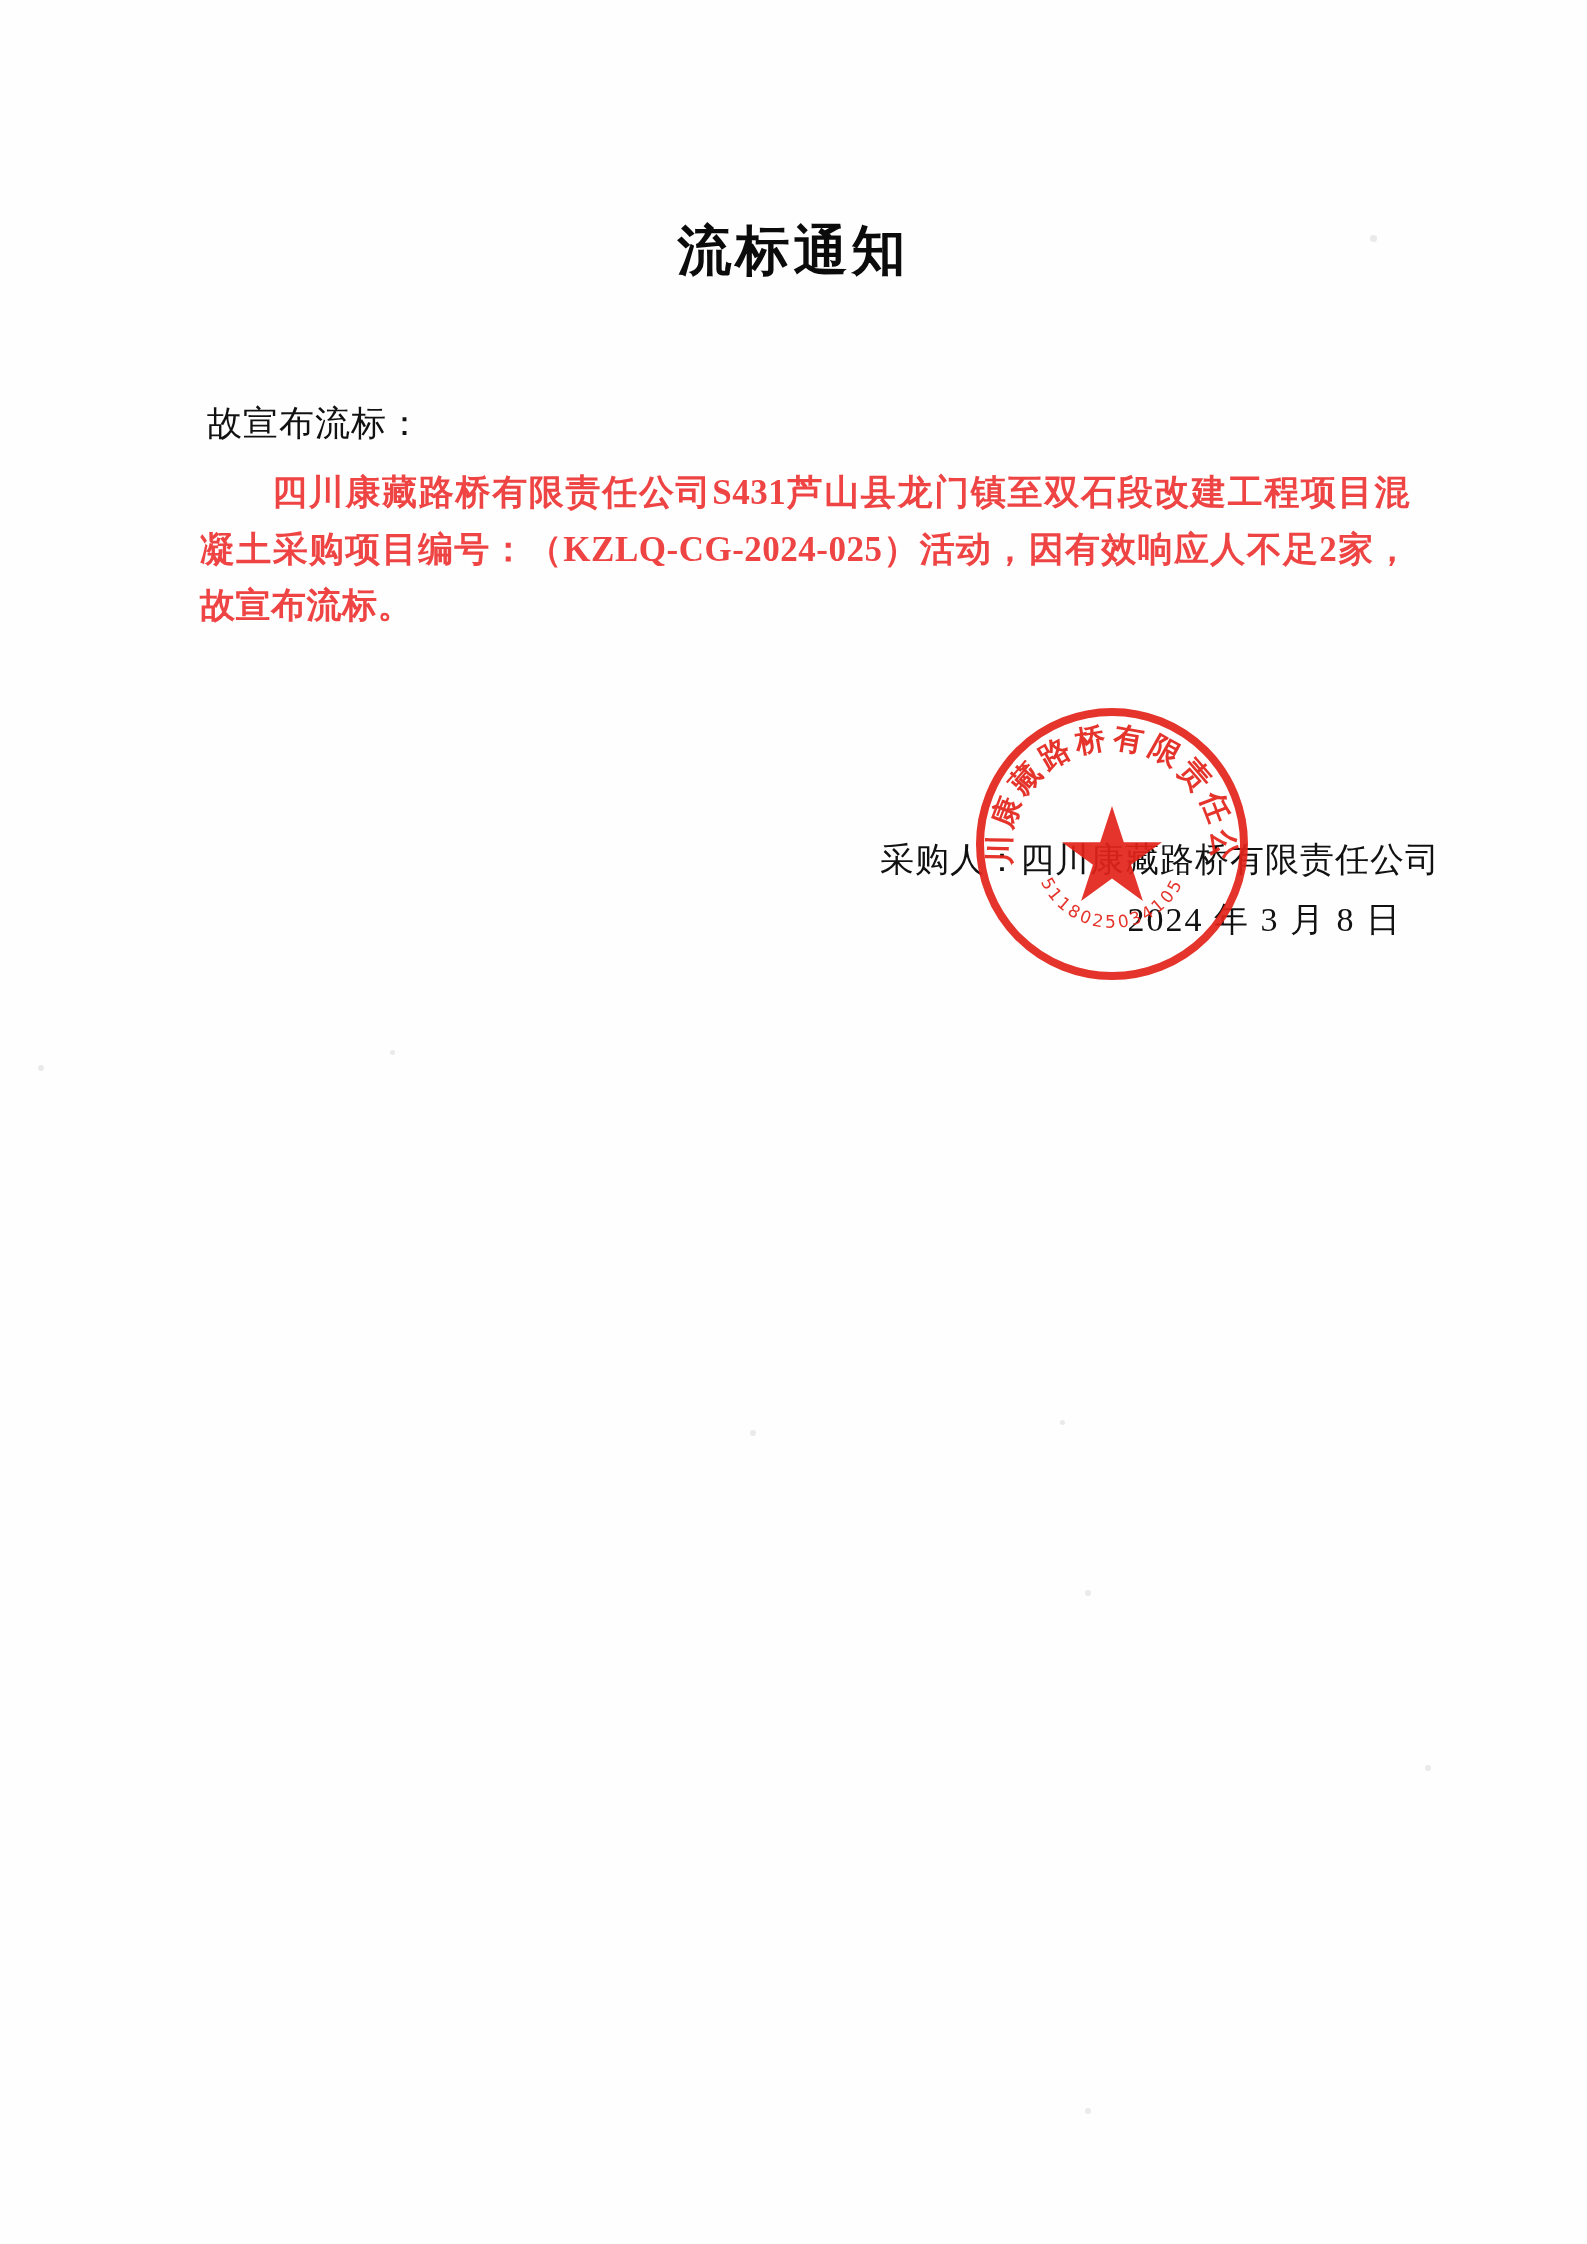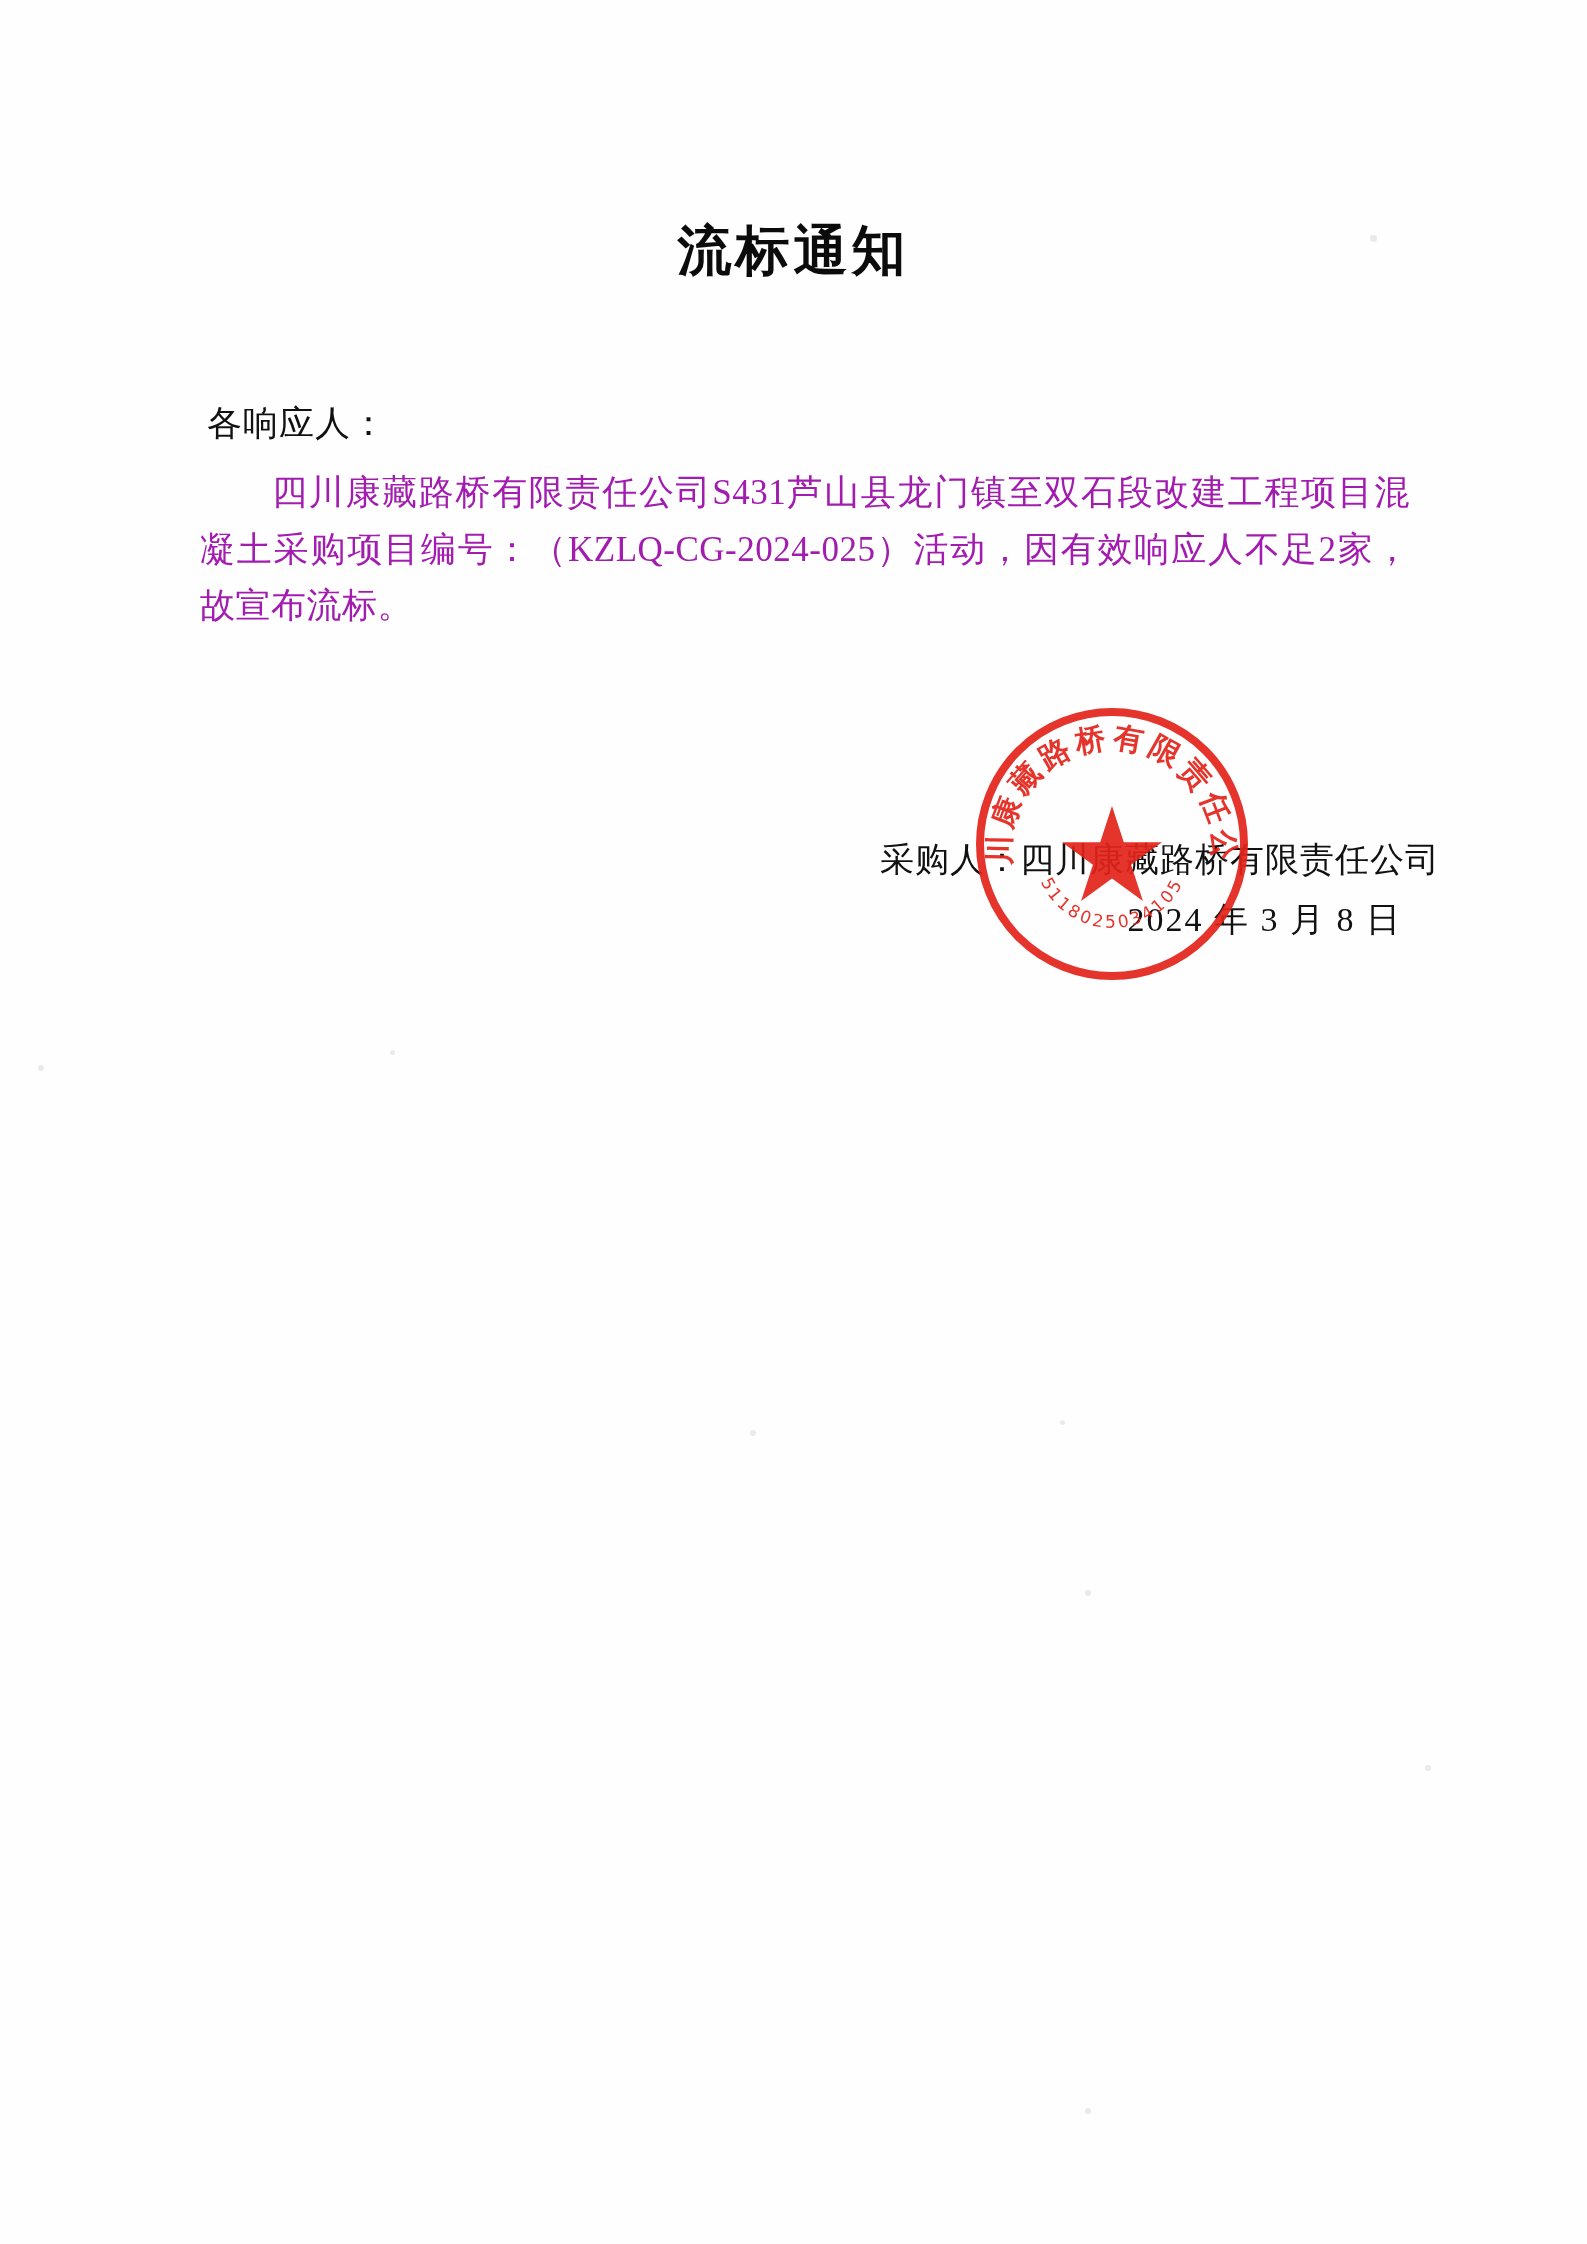--- a/index.html
+++ b/index.html
@@ -41,21 +41,22 @@
   .body-text {
     position: absolute;
     top: 465px;
     left: 200px;
     width: 1210px;
     font-size: 35px;
     line-height: 1.62;
     text-align: justify;
     text-indent: 72px;
     letter-spacing: 0.5px;
-    color: #a21caf;
+    color: #ef4444;
+    font-weight: bold;
   }
   .sign-block {
     position: absolute;
     top: 830px;
     left: 0;
     width: 1440px;
     text-align: right;
     font-size: 34px;
     line-height: 1.75;
     color: #111;
@@ -91,21 +92,21 @@
     opacity: .55;
   }
 </style>
 </head>
 <body>
 
 <div class="page">
 
   <div class="doc-title">流标通知</div>
 
-  <div class="salutation">各响应人：</div>
+  <div class="salutation">故宣布流标：</div>
 
   <div class="body-text">四川康藏路桥有限责任公司S431芦山县龙门镇至双石段改建工程项目混凝土采购项目编号：（KZLQ-CG-2024-025）活动，因有效响应人不足2家，故宣布流标。</div>
 
   <div class="sign-block">
     <span class="sign-line">采购人：四川康藏路桥有限责任公司</span>
     <span class="sign-date">2024 年 3 月 8 日</span>
   </div>
 
   <div class="seal">
     <svg width="288" height="288" viewBox="0 0 288 288" xmlns="http://www.w3.org/2000/svg">

